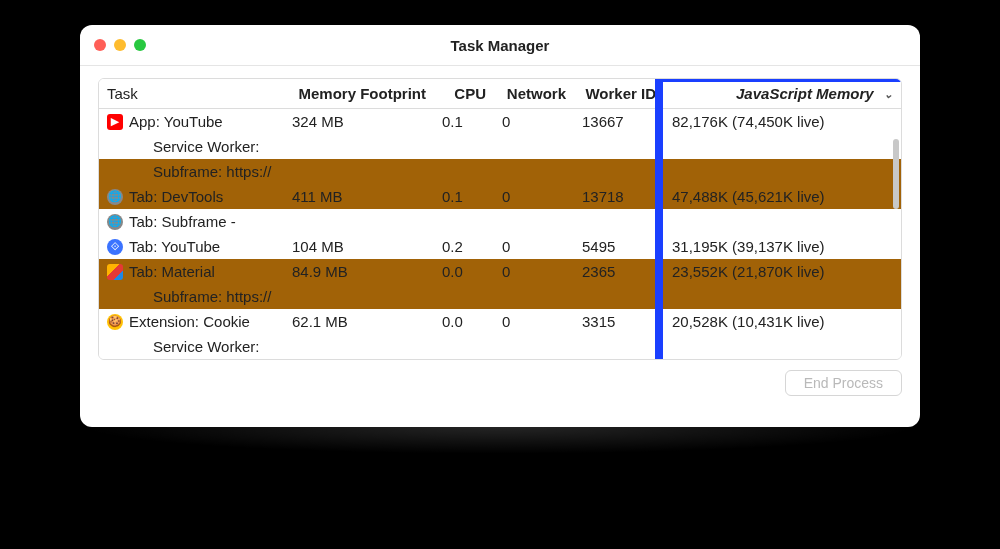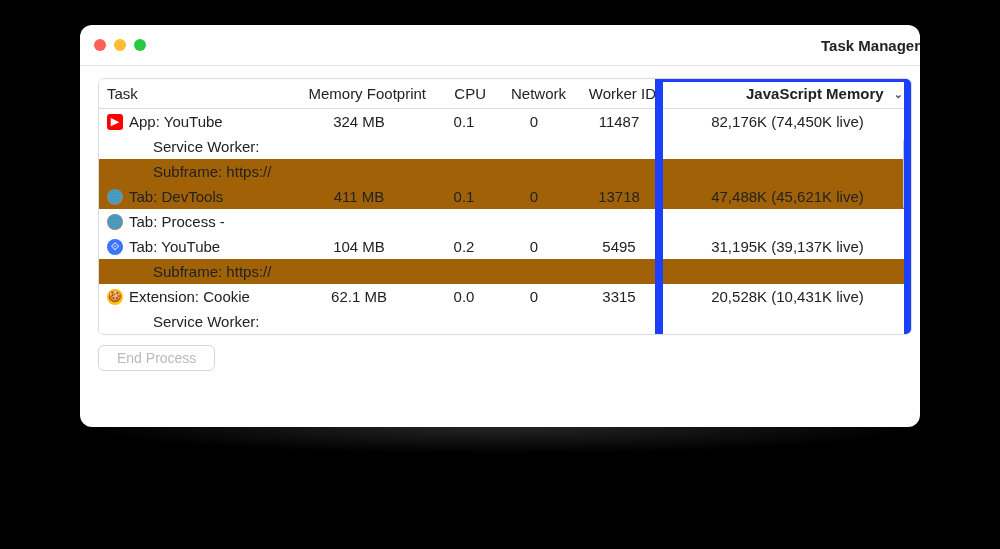--- a/index.html
+++ b/index.html
@@ -43,28 +43,28 @@
   }
   .dot {
     width: 12px; height: 12px; border-radius: 50%;
   }
   .dot.red    { background:#ff5f57; }
   .dot.yellow { background:#febc2e; }
   .dot.green  { background:#28c840; }
   .title {
     position: absolute;
     left: 0; right: 0;
-    text-align: right;
+    text-align: center;
     font-weight: 600;
     font-size: 15px;
     pointer-events: none;
   }
   .content {
     flex: 1;
-    padding: 12px 8px 14px 18px;
+    padding: 12px 18px 14px 18px;
     display: flex;
     flex-direction: column;
     position: relative;
   }
   .table-wrap {
     border: 1px solid #dcdcdc;
     border-radius: 6px;
     overflow: hidden;
     flex: 0 0 auto;
     position: relative;
@@ -77,44 +77,45 @@
   thead th {
     text-align: left;
     font-weight: 400;
     font-size: 15px;
     padding: 6px 8px;
     background: #fff;
     border-bottom: 1px solid #dcdcdc;
     white-space: nowrap;
     overflow: hidden;
   }
-  thead th.num { text-align: right; }
+  thead th.num { text-align: right; font-weight: bold; }
   thead th.sorted {
     font-weight: 700;
+    font-style: italic;
   }
   .chev-down {
     display: inline-block;
     margin-left: 6px;
     font-size: 11px;
     transform: translateY(-1px);
     color: #555;
   }
   tbody tr {
     background: #fff;
   }
   tbody tr.alt { background:#a16207; }
   tbody td {
     padding: 2px 8px;
     font-size: 15px;
     line-height: 21px;
     white-space: nowrap;
     overflow: hidden;
     text-overflow: ellipsis;
   }
-  td.num { text-align: center; }
+  td.num { text-align: left; }
   .task-cell {
     display: flex;
     align-items: center;
     gap: 6px;
     overflow: hidden;
   }
   .task-cell.indent { padding-left: 24px; }
   .ico {
     width: 16px; height: 16px;
     display: inline-flex;
@@ -145,21 +146,21 @@
     position: absolute;
     right: 2px;
     top: 60px;
     width: 6px;
     height: 70px;
     background: #c8c8c8;
     border-radius: 3px;
   }
   .footer {
     display: flex;
-    justify-content: flex-start;
+    justify-content: flex-end;
     padding-top: 10px;
   }
   .end-btn {
     border: 1px solid #d6d6d6;
     background: #fff;
     color: #b9b9b9;
     font-size: 14px;
     padding: 4px 18px;
     border-radius: 6px;
   }
@@ -223,21 +224,21 @@
               <tr>
                 <td>
                   <div class="task-cell">
                     <span class="ico youtube">▶</span>
                     <span>App: YouTube</span>
                   </div>
                 </td>
                 <td class="num">324 MB</td>
                 <td class="num">0.1</td>
                 <td class="num">0</td>
-                <td class="num">11487</td>
+                <td class="num">13667</td>
                 <td class="num">82,176K (74,450K live)</td>
               </tr>
               <tr>
                 <td>
                   <div class="task-cell indent">
                     <span class="ico none"></span>
                     <span>Service Worker:</span>
                   </div>
                 </td>
                 <td class="num"></td>
@@ -269,41 +270,54 @@
                 <td class="num">411 MB</td>
                 <td class="num">0.1</td>
                 <td class="num">0</td>
                 <td class="num">13718</td>
                 <td class="num">47,488K (45,621K live)</td>
               </tr>
               <tr>
                 <td>
                   <div class="task-cell">
                     <span class="ico globe">🌐</span>
-                    <span>Tab: Process -</span>
+                    <span>Tab: Subframe -</span>
                   </div>
                 </td>
                 <td class="num"></td>
                 <td class="num"></td>
                 <td class="num"></td>
                 <td class="num"></td>
                 <td class="num"></td>
               </tr>
               <tr>
                 <td>
                   <div class="task-cell">
                     <span class="ico dev">⟐</span>
                     <span>Tab: YouTube</span>
                   </div>
                 </td>
                 <td class="num">104 MB</td>
                 <td class="num">0.2</td>
                 <td class="num">0</td>
                 <td class="num">5495</td>
                 <td class="num">31,195K (39,137K live)</td>
+              </tr>
+              <tr class="alt">
+                <td>
+                  <div class="task-cell">
+                    <span class="ico material"></span>
+                    <span>Tab: Material</span>
+                  </div>
+                </td>
+                <td class="num">84.9 MB</td>
+                <td class="num">0.0</td>
+                <td class="num">0</td>
+                <td class="num">2365</td>
+                <td class="num">23,552K (21,870K live)</td>
               </tr>
               <tr class="alt">
                 <td>
                   <div class="task-cell indent">
                     <span class="ico none"></span>
                     <span>Subframe: https://</span>
                   </div>
                 </td>
                 <td class="num"></td>
                 <td class="num"></td>

